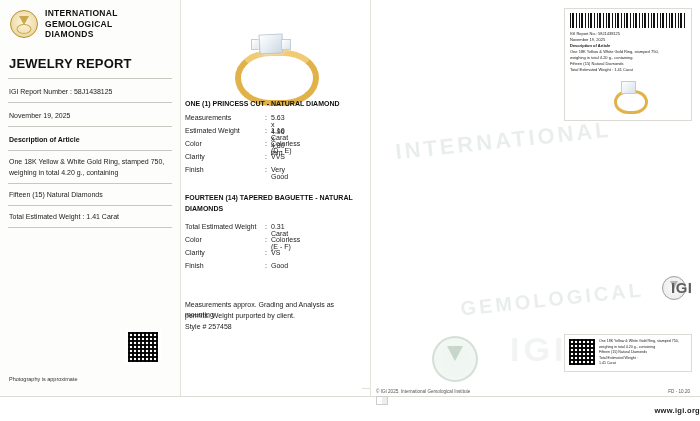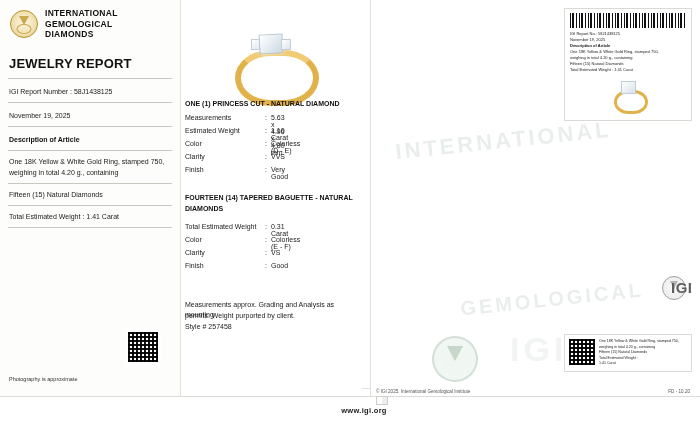--- a/index.html
+++ b/index.html
@@ -205,21 +205,21 @@
     position:absolute;left:181px;top:388px;width:188px;height:9px;
     border-top:1px solid #e2e0da;
   }
   .copyright{
     position:absolute;left:376px;top:389px;font-size:4.6px;color:#555;
   }
   .docnum{
     position:absolute;right:10px;top:389px;font-size:4.6px;color:#555;
   }
   .site{
-    position:absolute;left:0;right:0;bottom:6px;text-align:center;
+    position:absolute;left:0;right:0;bottom:6px;text-align:right;
     font-size:7.5px;font-weight:bold;color:#222;letter-spacing:.3px;padding-left:28px;
   }
   .mini-flag{
     position:absolute;left:376px;top:396px;width:10px;height:7px;
     border:1px solid #cfcdc7;background:linear-gradient(90deg,#fff 50%,#eee 50%);
   }
 </style>
 </head>
 <body>
 

